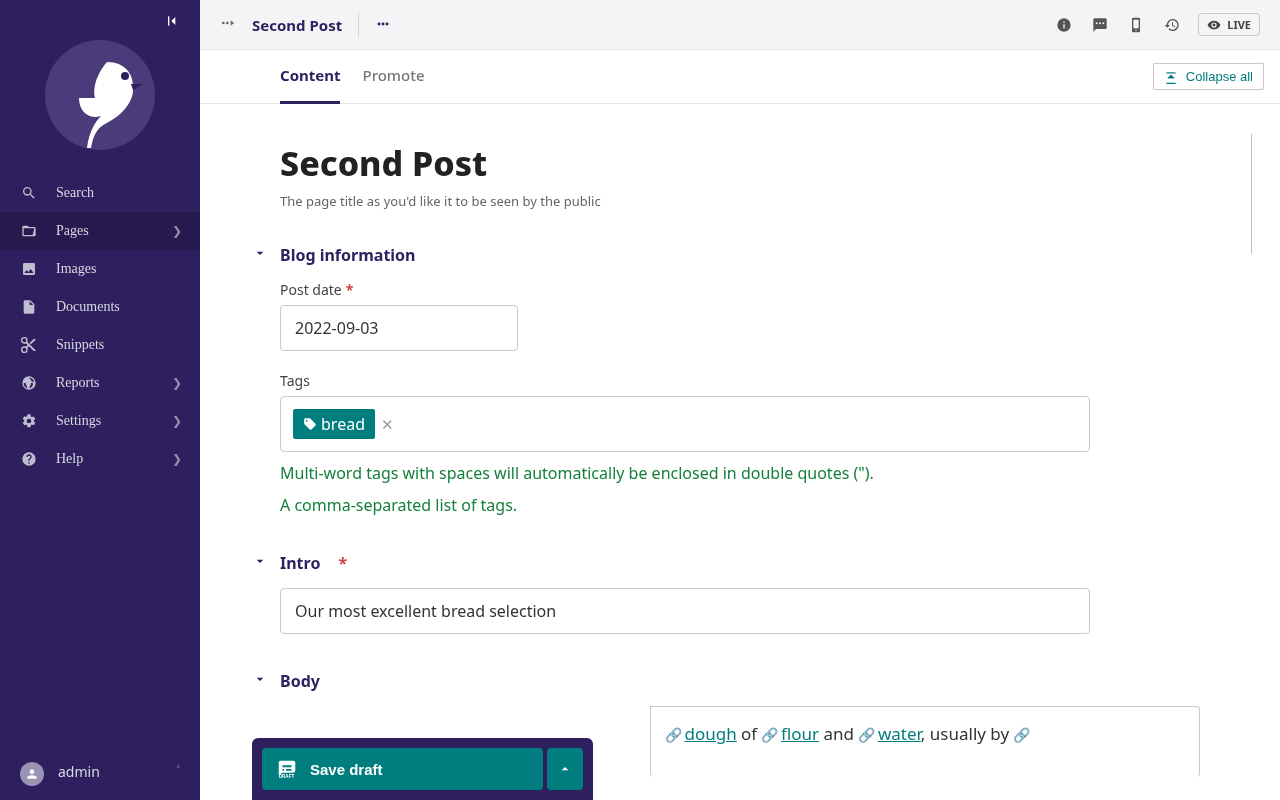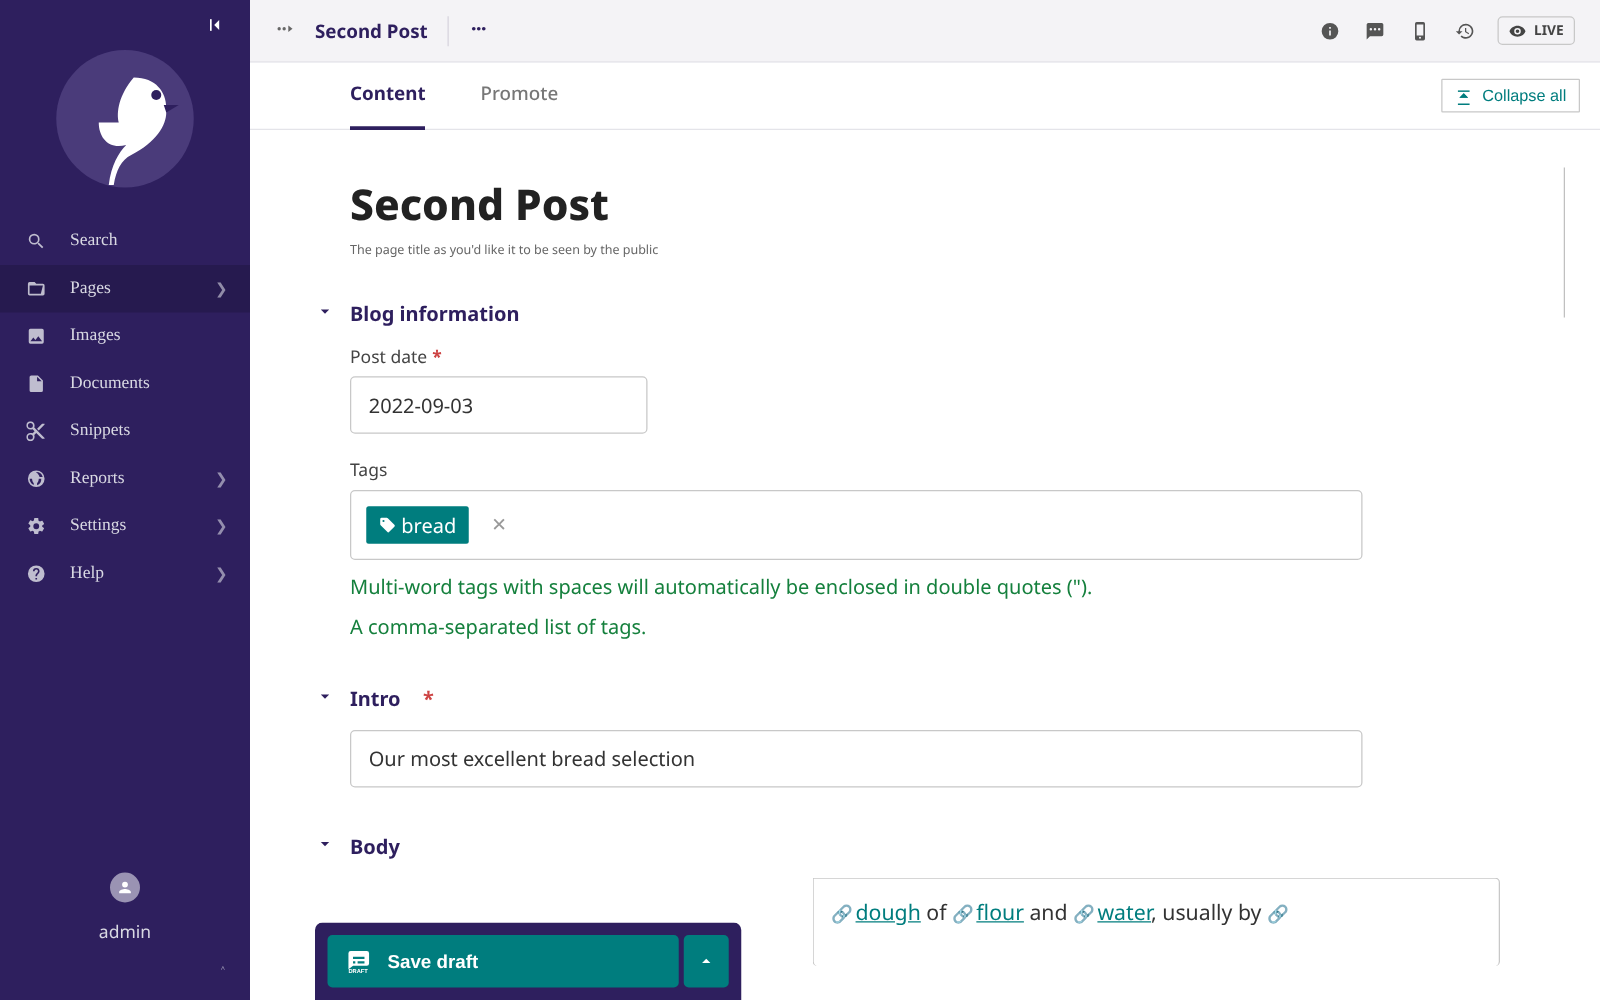--- a/index.html
+++ b/index.html
@@ -22,60 +22,60 @@
   .sidebar { width:200px; min-width:200px; background:var(--sidebar-bg); color:var(--sidebar-text); display:flex; flex-direction:column; position:relative; }
   .collapse-btn { position:absolute; top:10px; right:18px; color:#fff; font-size:18px; font-weight:600; cursor:pointer; }
   .logo-wrap { display:flex; justify-content:center; padding:40px 0 24px; }
   .logo-circle { width:110px; height:110px; border-radius:50%; background:#4a3b7a; position:relative; overflow:hidden; }
   .logo-circle svg { position:absolute; inset:0; }
   .nav { list-style:none; margin:0; padding:0;font-family:Liberation Serif, serif; }
   .nav-item { display:flex; align-items:center; padding:11px 20px; font-size:14px; cursor:pointer; gap:18px; position:relative; }
   .nav-item.active { background:var(--sidebar-active); }
   .nav-item .chev { position:absolute; right:18px; opacity:.6; font-size:12px; }
   .nav-icon { width:18px; display:flex; justify-content:center; opacity:.85; }
-  .user-row { margin-top:auto; display:flex; align-items:center; padding:14px 20px; gap:14px; font-size:14px;flex-direction:column; }
+  .user-row { margin-top:auto; display:flex; align-items:flex-start; padding:14px 20px; gap:14px; font-size:14px; }
   .avatar { width:24px; height:24px; border-radius:50%; background:#9a93b3; display:flex; align-items:center; justify-content:center; }
   .avatar svg { width:14px; height:14px; fill:#fff; }
   .user-row .chev-up { margin-left:auto; opacity:.7; font-size:12px; }
 
   
   .main { flex:1; display:flex; flex-direction:column; height:100%; overflow:hidden; }
 
   
   .header { background:var(--header-bg); border-bottom:1px solid #e4e4e9; height:50px; display:flex; align-items:center; padding:0 20px; gap:16px; color:#333; }
   .bc-icon { color:#666; font-size:16px; cursor:pointer; letter-spacing:-2px; }
   .header-title { font-weight:700; color:var(--accent-dark); font-size:15px; }
   .vdiv { width:1px; height:24px; background:#d6d4dd; }
   .header-actions-icon { font-size:18px; color:var(--accent-dark); letter-spacing:1px; cursor:pointer; }
   .header-right { margin-left:auto; display:flex; align-items:center; gap:16px; }
   .hicon { width:20px; height:20px; display:flex; align-items:center; justify-content:center; color:#555; cursor:pointer; }
   .live-badge { display:flex; align-items:center; gap:6px; border:1px solid #c8c8c8; border-radius:4px; padding:3px 8px; font-size:11px; font-weight:700; color:#444; cursor:pointer; }
 
   
   .tabs-row { display:flex; align-items:center; padding:0 0 0 80px; border-bottom:1px solid #e4e4e9; height:54px; position:relative; }
-  .tabs { display:flex; gap:44px; }
+  .tabs { display:flex; gap:22px; }
   .tab { padding:16px 0; font-size:15px; color:#777; border-bottom:3px solid transparent; cursor:pointer; font-weight:500;}
   .tab.active { color:var(--accent-dark); font-weight:700; border-bottom-color:var(--accent-dark); }
   .collapse-all { margin-left:auto; margin-right:16px; border:1px solid #c8c8c8; border-radius:1px; background:#fff; padding:5px 10px; font-size:13px; color:var(--accent-teal); display:flex; align-items:center; gap:8px; cursor:pointer; }
 
   
   .content { flex:1; overflow-y:auto; padding:0 80px 120px 80px; position:relative; }
   .minimap { position:absolute; right:28px; top:30px; width:1px; height:120px; border-right:1px solid #c0c0c0; }
   .page-title { font-size:34px; font-weight:800; color:#222; margin:36px 0 6px; }
-  .page-title-help { color:#666; font-size:10px; margin-bottom:34px; }
+  .page-title-help { color:#666; font-size:13px; margin-bottom:34px; }
 
   .section-head { display:flex; align-items:center; gap:14px; color:var(--accent-dark); font-weight:700; font-size:16px; margin:22px 0 14px; margin-left:-28px; cursor:pointer; }
   .section-head .sicon { width:14px; text-align:center; color:var(--accent-dark); }
   .req { color:var(--accent-red); margin-left:4px; font-weight:700; }
 
   .field-label { font-size:14px; color:#444; margin-bottom:6px; }
   .text-input { width:100%; max-width:810px; border:1px solid var(--grey-border); border-radius:4px; padding:11px 14px; font-size:16px; color:#333; background:#fff; font-family:inherit;}
   .date-input { width:238px; }
 
-  .tags-box { border:1px solid var(--grey-border); border-radius:4px; padding:12px; display:flex; gap:12px; align-items:center; flex-wrap:wrap; max-width:810px; }
+  .tags-box { border:1px solid var(--grey-border); border-radius:4px; padding:12px; display:flex; gap:0; align-items:center; flex-wrap:wrap; max-width:810px; }
   .tag { background:var(--accent-teal); color:#fff; padding:4px 10px; border-radius:2px; font-size:16px; display:inline-flex; align-items:center; gap:4px; }
   .tag-x { color:#999; font-size:15px; margin-left:6px; cursor:pointer; }
   .help-text { color:#15803d; font-size:16px; margin-top:10px; }
 
   
   .save-wrap { position:absolute; left:252px; bottom:0; background:var(--accent-dark); border-radius:6px 6px 0 0; padding:10px; display:flex; }
   .save-btn { background:var(--accent-teal); color:#fff; border:none; font-weight:700; font-size:15px; padding:10px 160px 10px 14px; border-radius:4px; display:flex; align-items:center; gap:12px; cursor:pointer; }
   .save-more { background:var(--accent-teal); color:#fff; width:36px; display:flex; align-items:center; justify-content:center; border-radius:4px; margin-left:4px; cursor:pointer; }
 
   .body-content { border:1px solid var(--grey-border); border-radius:4px; padding:14px; font-size:17px; max-width:810px; line-height:1.5; margin-top:10px; }

